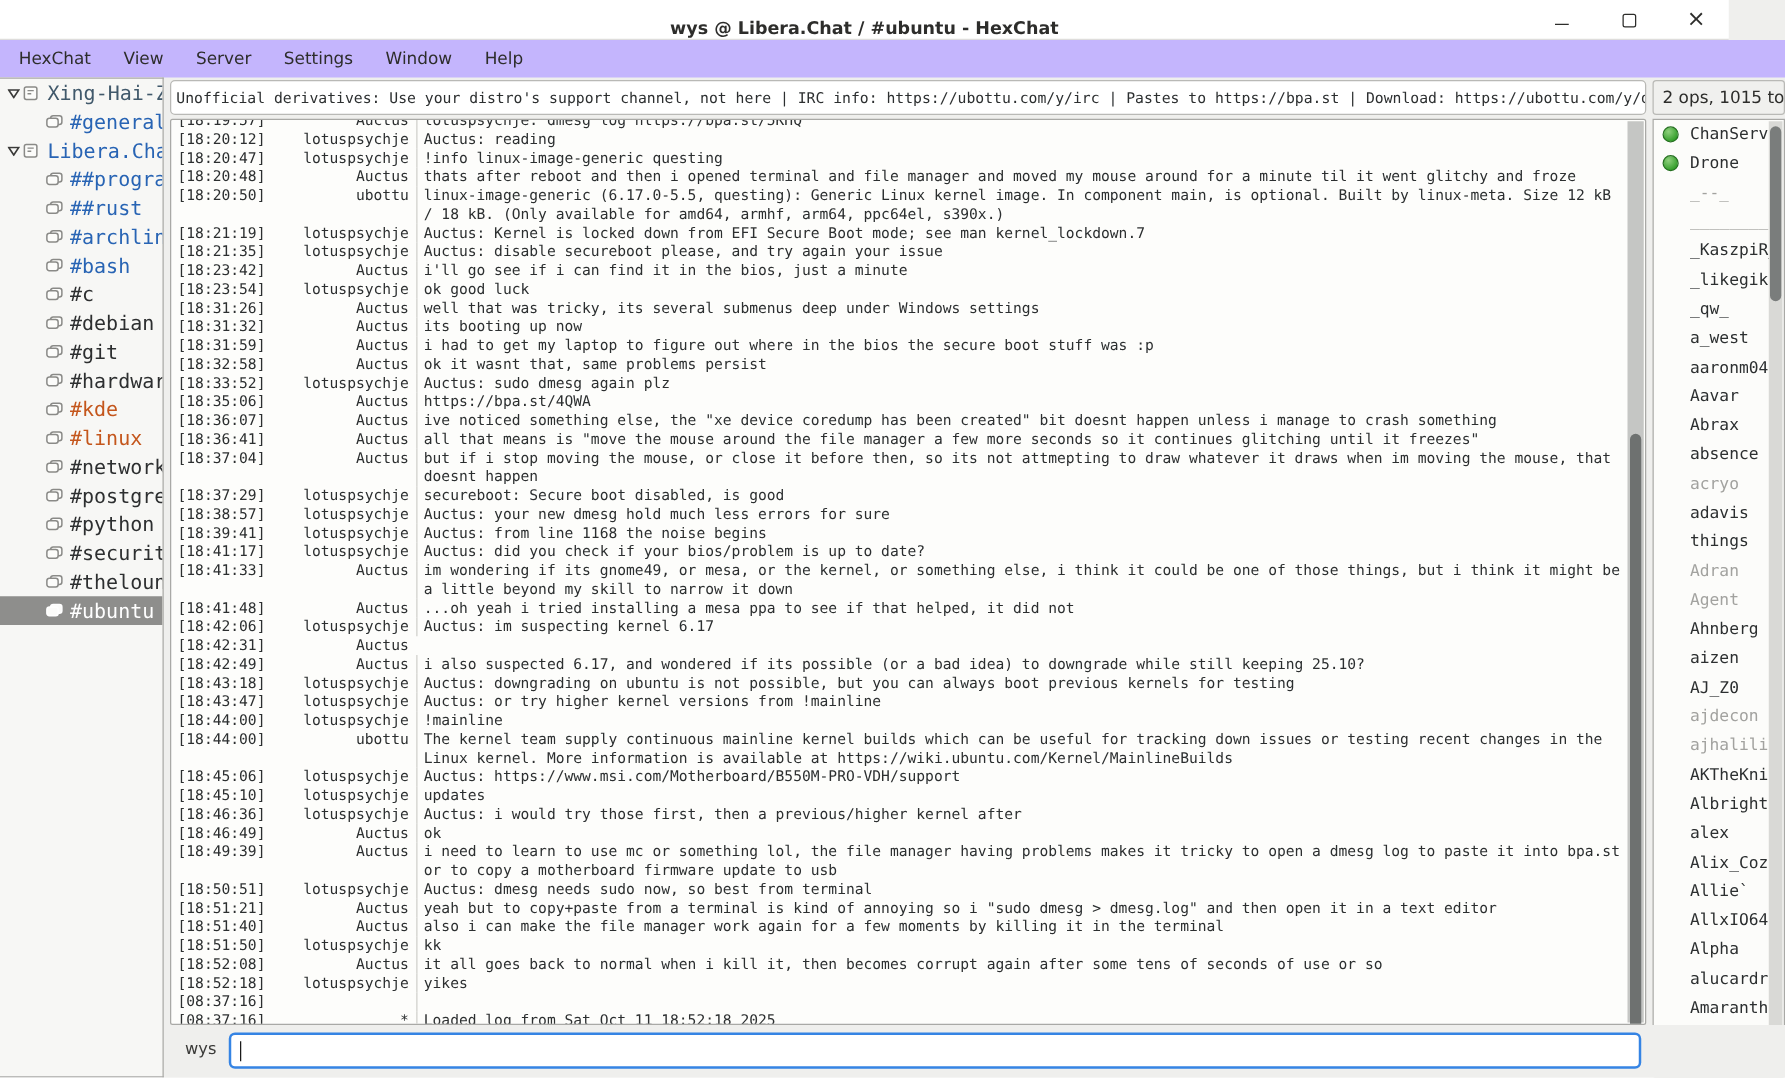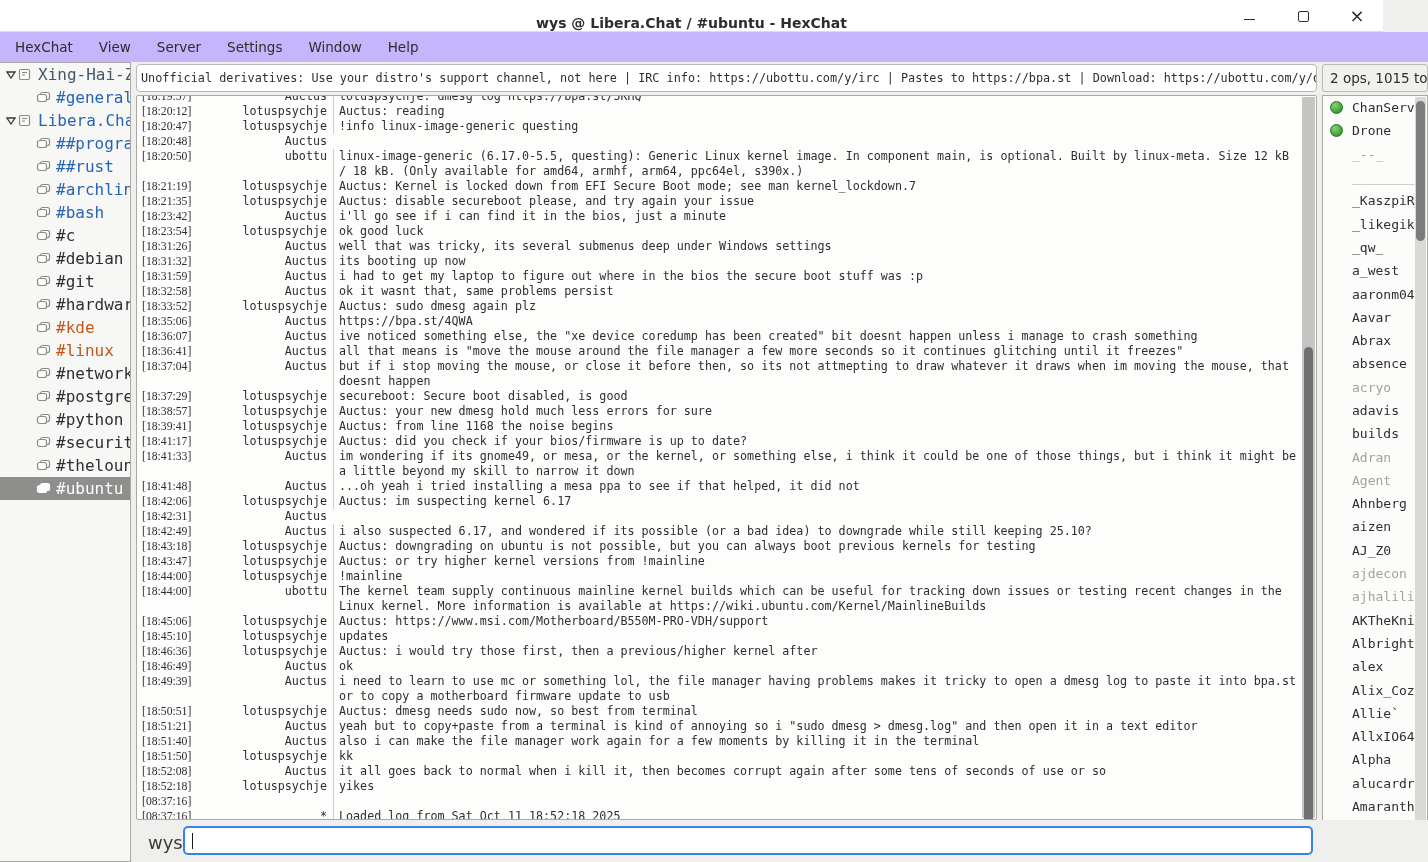--- a/index.html
+++ b/index.html
@@ -37,21 +37,21 @@
   .tree-row[data-state="selected"] svg * { stroke:#ffffff; }
 
   
   .topicbar { position:absolute; left:136px; top:64px; width:1181px; height:28px; background:#ffffff; border:1px solid #b9b9b6; border-radius:4px; display:flex; align-items:center; padding:0 9px; overflow:hidden; }
   .topic-text { font-family:"DejaVu Sans Mono",monospace; font-size:11.8px; color:#2c2f30; white-space:nowrap; text-indent:-5px; }
 
   
   .chatframe { position:absolute; left:136px; top:95px; width:1181px; height:725px; background:#fdfdfb; border:1px solid #a9a9a6; border-radius:2px; overflow:hidden; }
   .chatlines { position:absolute; left:0; top:-7px; right:14px; }
   .chatline { display:flex; font-family:"DejaVu Sans Mono",monospace; font-size:11.7px; line-height:15px; color:#2c2f30; }
-  .c-time { flex:0 0 80px; padding-left:5px; white-space:nowrap;font-family:Liberation Serif, serif; }
+  .c-time { flex:0 0 80px; padding-left:5px; white-space:nowrap; }
   .c-nick { flex:0 0 116px; text-align:right; padding-right:6px; white-space:nowrap; overflow:hidden; }
   .c-msg { flex:1; border-left:1px solid #cfcfcc; padding-left:5px; word-wrap:break-word; min-height:15px; }
   .chat-scrollbar { position:absolute; right:1px; top:1px; bottom:1px; width:13px; background:#c5c6c4; }
   .chat-thumb { position:absolute; left:2px; right:2px; top:250px; height:566px; background:#6e7170; border-radius:6px; }
 
   
   .ops-header { position:absolute; left:1322px; top:64px; width:106px; height:28px; background:#f0f0ee; border:1px solid #b9b9b6; border-radius:3px; display:flex; align-items:center; padding:0 7px; font-size:13.5px; color:#2d2d2b; white-space:nowrap; overflow:hidden; }
   .userlist { position:absolute; left:1322px; top:95px; width:106px; height:748px; background:#fcfcfa; border:1px solid #a9a9a6; overflow:hidden; }
   .user-row { height:23.3px; display:flex; align-items:center; padding-left:7px; font-family:"DejaVu Sans Mono",monospace; font-size:13px; }
   .user-icon { width:22px; flex:0 0 22px; display:flex; align-items:center; }
@@ -60,21 +60,21 @@
   .nick-label { color:#2c2f30; white-space:nowrap; overflow:hidden; }
   .user-row[data-state="away"] .nick-label { color:#a2a29f; }
   .user-scrollbar { position:absolute; right:1px; top:1px; bottom:1px; width:11px; background:#d9d9d6; }
   .user-thumb { position:absolute; left:1px; right:1px; top:4px; height:140px; background:#7a7d7c; border-radius:5px; }
   .h-scroll1 { position:absolute; left:1322px; top:846px; width:106px; height:9px; background:#d2d2cf; border-radius:4px; }
   .h-thumb { position:absolute; left:4px; top:1.5px; width:22px; height:6px; background:#3e7cd6; border-radius:3px; }
   .h-scroll2 { position:absolute; left:1322px; top:857px; width:106px; height:5px; background:#dadad7; border-radius:2px; }
 
   
   .inputbar { position:absolute; left:132px; right:0; bottom:0; height:42px; background:#efefed; }
-  .nick-tag { position:absolute; left:16px; top:12px; font-size:18px; color:#3a3a38; }
+  .nick-tag { position:absolute; left:16px; top:12px; font-size:13px; color:#3a3a38; }
   .msg-input { position:absolute; left:51px; top:6px; width:1130px; height:29px; background:#ffffff; border:2px solid #3584e4; border-radius:5px; display:flex; align-items:center; padding-left:7px; }
   .caret { width:1px; height:16px; background:#1a1a1a; }
   .input-text { font-family:"DejaVu Sans Mono",monospace; font-size:11.8px; color:#2c2f30; }
 </style>
 </head>
 <body>
 
 <div class="titlebar">
   <div class="title">wys @ Libera.Chat / #ubuntu - HexChat</div>
   <div class="win-controls">
@@ -401,20 +401,21 @@
 
       <div class="chatline">
         <span class="c-time">[18:20:47]</span>
         <span class="c-nick">lotuspsychje</span>
         <span class="c-msg">!info linux-image-generic questing</span>
       </div>
 
       <div class="chatline">
         <span class="c-time">[18:20:48]</span>
         <span class="c-nick">Auctus</span>
+        <span class="c-msg">thats after reboot and then i opened terminal and file manager and moved my mouse around for a minute til it went glitchy and froze</span>
       </div>
 
       <div class="chatline">
         <span class="c-time">[18:20:50]</span>
         <span class="c-nick">ubottu</span>
         <span class="c-msg">linux-image-generic (6.17.0-5.5, questing): Generic Linux kernel image. In component main, is optional. Built by linux-meta. Size 12 kB / 18 kB. (Only available for amd64, armhf, arm64, ppc64el, s390x.)</span>
       </div>
 
       <div class="chatline">
         <span class="c-time">[18:21:19]</span>
@@ -508,21 +509,21 @@
 
       <div class="chatline">
         <span class="c-time">[18:39:41]</span>
         <span class="c-nick">lotuspsychje</span>
         <span class="c-msg">Auctus: from line 1168 the noise begins</span>
       </div>
 
       <div class="chatline">
         <span class="c-time">[18:41:17]</span>
         <span class="c-nick">lotuspsychje</span>
-        <span class="c-msg">Auctus: did you check if your bios/firmware is up to date?</span>
+        <span class="c-msg">Auctus: did you check if your bios/problem is up to date?</span>
       </div>
 
       <div class="chatline">
         <span class="c-time">[18:41:33]</span>
         <span class="c-nick">Auctus</span>
         <span class="c-msg">im wondering if its gnome49, or mesa, or the kernel, or something else, i think it could be one of those things, but i think it might be a little beyond my skill to narrow it down</span>
       </div>
 
       <div class="chatline">
         <span class="c-time">[18:41:48]</span>
@@ -729,21 +730,21 @@
         <span class="nick-label">acryo</span>
       </div>
 
       <div class="user-row" data-role="user" data-state="normal">
         <span class="user-icon"></span>
         <span class="nick-label">adavis</span>
       </div>
 
       <div class="user-row" data-role="user" data-state="normal">
         <span class="user-icon"></span>
-        <span class="nick-label">builds</span>
+        <span class="nick-label">things</span>
       </div>
 
       <div class="user-row" data-role="user" data-state="away">
         <span class="user-icon"></span>
         <span class="nick-label">Adran</span>
       </div>
 
       <div class="user-row" data-role="user" data-state="away">
         <span class="user-icon"></span>
         <span class="nick-label">Agent</span>

